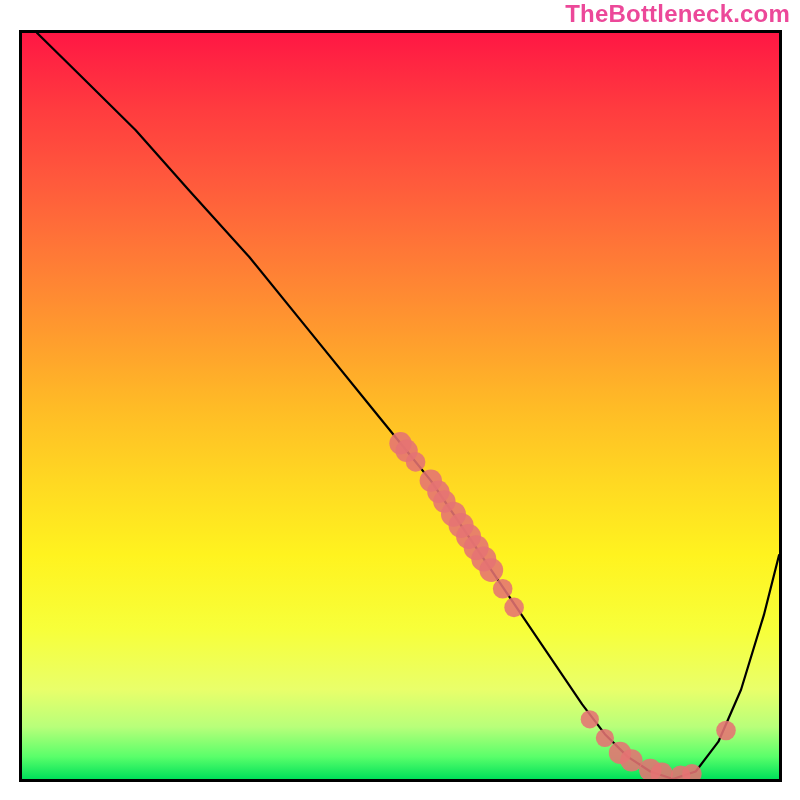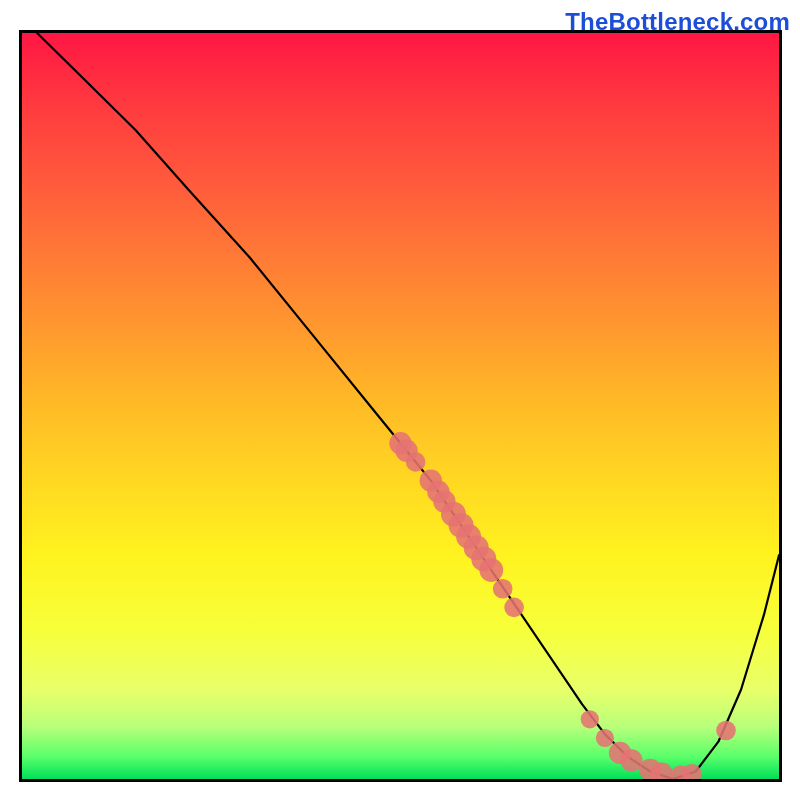--- a/index.html
+++ b/index.html
@@ -4,26 +4,26 @@
 <style>
   * { margin: 0; padding: 0; box-sizing: border-box; }
   html, body { width: 800px; height: 800px; overflow: hidden; background: #fff; }
   .stage {
     position: relative;
     width: 800px;
     height: 800px;
   }
   .attribution {
     position: absolute;
-    top: 8px;
+    top: 0;
     right: 10px;
     font-family: Arial, Helvetica, sans-serif;
     font-size: 24px;
     font-weight: 600;
-    color: #1d4ed8;
+    color: #ec4899;
     letter-spacing: 0.2px;
   }
   .plot-box {
     position: absolute;
     left: 19px;
     top: 30px;
     width: 763px;
     height: 752px;
     border: 3px solid #000;
     overflow: hidden;

